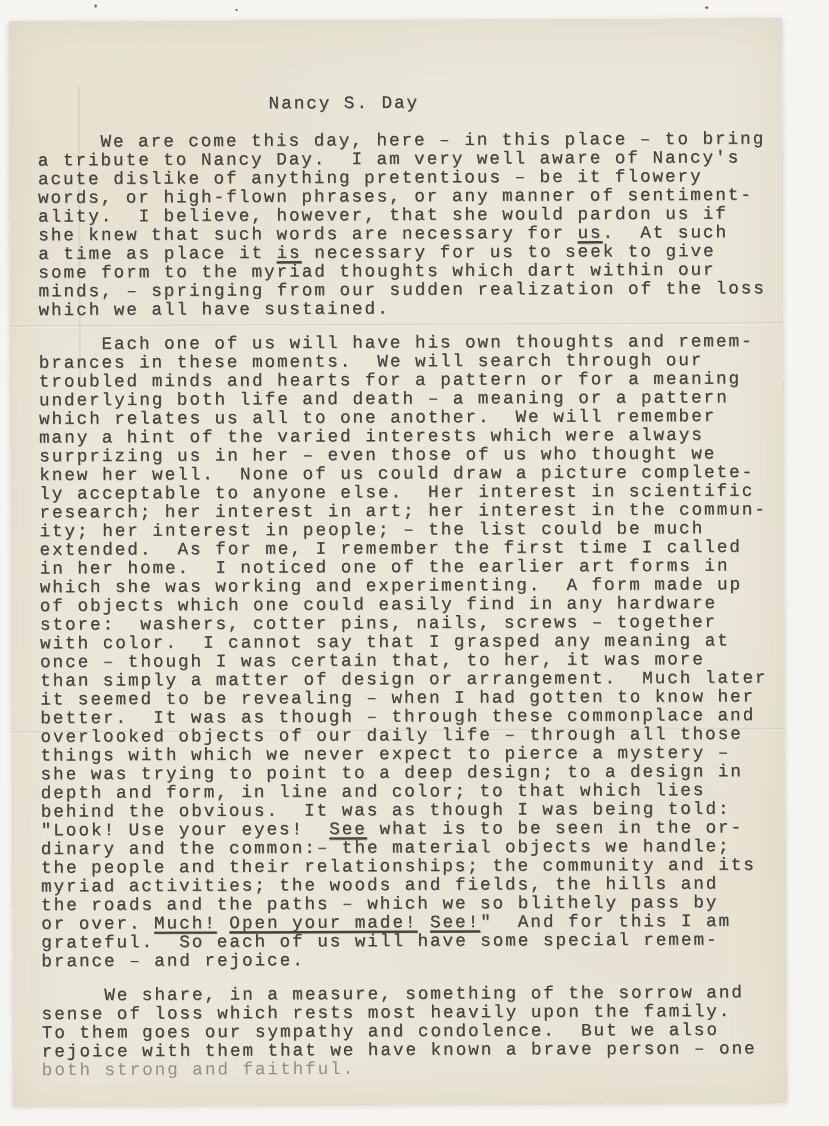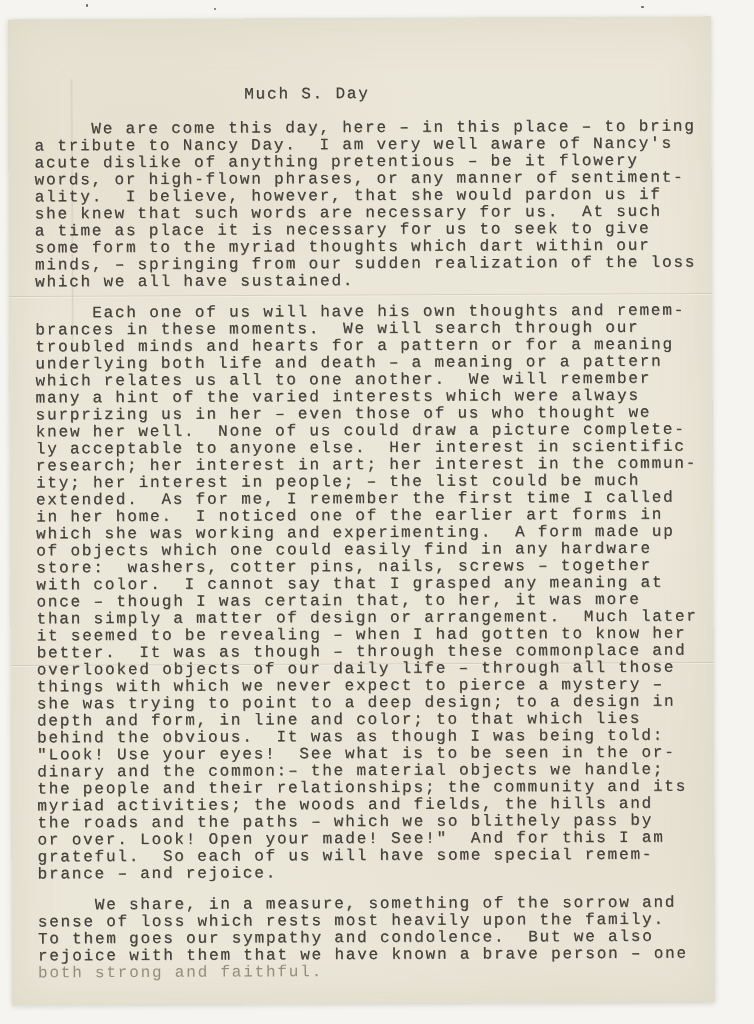--- a/index.html
+++ b/index.html
@@ -37,36 +37,36 @@
     text-shadow:.4px .4px .6px rgba(62,58,50,.55);
   }
   .body-text{
     position:absolute;left:26px;top:102px;width:660px;
     font-size:16px;line-height:17px;letter-spacing:1.8px;
     color:var(--ink);
     text-shadow:.4px .4px .6px rgba(62,58,50,.55);
   }
   .para{margin:0 0 14px 0;}
   .line{height:17px;white-space:pre;}
-  .line .u{text-underline-offset:3px;text-decoration-thickness:1.5px;margin-top:48px;}
+  .line .u{text-decoration:underline;text-underline-offset:3px;text-decoration-thickness:1.5px;margin-top:48px;}
   .line.faded{color:var(--faded);text-shadow:none;}
 </style>
 </head>
 <body>
 
 <div class="speck" style="left:86px;top:4px;width:2px;height:3px;"></div>
 <div class="speck" style="left:214px;top:8px;width:2px;height:2px;"></div>
 <div class="speck" style="left:641px;top:6px;width:3px;height:2px;"></div>
 
 <div class="paper">
   <div class="crease" style="top:276px;"></div>
   <div class="crease" style="top:645px;"></div>
   <div class="crease-v" style="left:62px;top:60px;"></div>
 
-  <h1 class="title">Much S. Day</h1>
+  <h1 class="title">Nancy S. Day</h1>
 
   <div class="body-text" id="doc-body">
       <div class="para">
         <div class="line"><span>     We are come this day, here – in this place – to bring</span></div>
         <div class="line"><span>a tribute to Nancy Day.  I am very well aware of Nancy's</span></div>
         <div class="line"><span>acute dislike of anything pretentious – be it flowery</span></div>
         <div class="line"><span>words, or high-flown phrases, or any manner of sentiment-</span></div>
         <div class="line"><span>ality.  I believe, however, that she would pardon us if</span></div>
         <div class="line"><span>she knew that such words are necessary for </span><span class="u">us</span><span>.  At such</span></div>
         <div class="line"><span>a time as place it </span><span class="u">is</span><span> necessary for us to seek to give</span></div>
@@ -99,21 +99,21 @@
         <div class="line"><span>overlooked objects of our daily life – through all those</span></div>
         <div class="line"><span>things with which we never expect to pierce a mystery –</span></div>
         <div class="line"><span>she was trying to point to a deep design; to a design in</span></div>
         <div class="line"><span>depth and form, in line and color; to that which lies</span></div>
         <div class="line"><span>behind the obvious.  It was as though I was being told:</span></div>
         <div class="line"><span>"Look! Use your eyes!  </span><span class="u">See</span><span> what is to be seen in the or-</span></div>
         <div class="line"><span>dinary and the common:– the material objects we handle;</span></div>
         <div class="line"><span>the people and their relationships; the community and its</span></div>
         <div class="line"><span>myriad activities; the woods and fields, the hills and</span></div>
         <div class="line"><span>the roads and the paths – which we so blithely pass by</span></div>
-        <div class="line"><span>or over. </span><span class="u">Look!</span><span> </span><span class="u">Open your made!</span><span> </span><span class="u">See!</span><span>"  And for this I am</span></div>
+        <div class="line"><span>or over. </span><span class="u">Much!</span><span> </span><span class="u">Open your made!</span><span> </span><span class="u">See!</span><span>"  And for this I am</span></div>
         <div class="line"><span>grateful.  So each of us will have some special remem-</span></div>
         <div class="line"><span>brance – and rejoice.</span></div>
       </div>
       <div class="para">
         <div class="line"><span>     We share, in a measure, something of the sorrow and</span></div>
         <div class="line"><span>sense of loss which rests most heavily upon the family.</span></div>
         <div class="line"><span>To them goes our sympathy and condolence.  But we also</span></div>
         <div class="line"><span>rejoice with them that we have known a brave person – one</span></div>
         <div class="line faded"><span>both strong and faithful.</span></div>
       </div>

